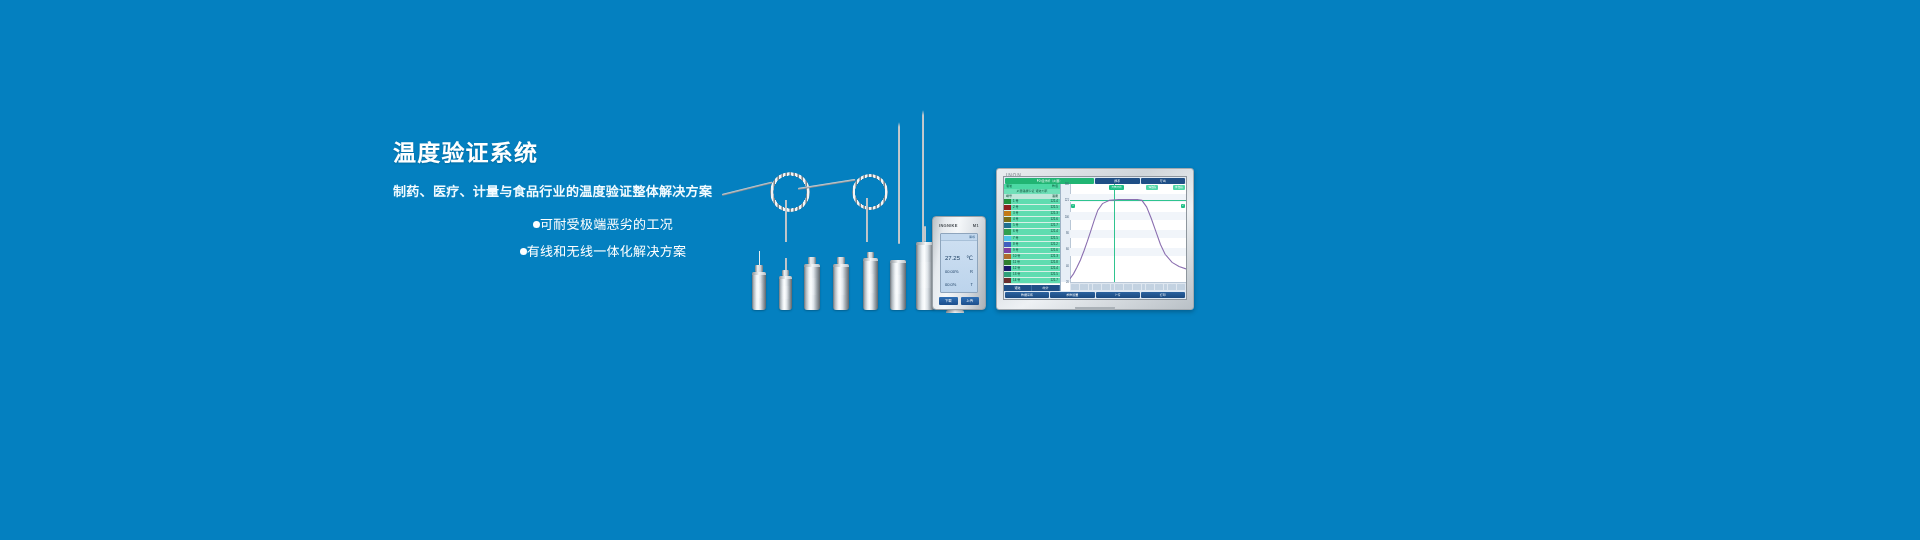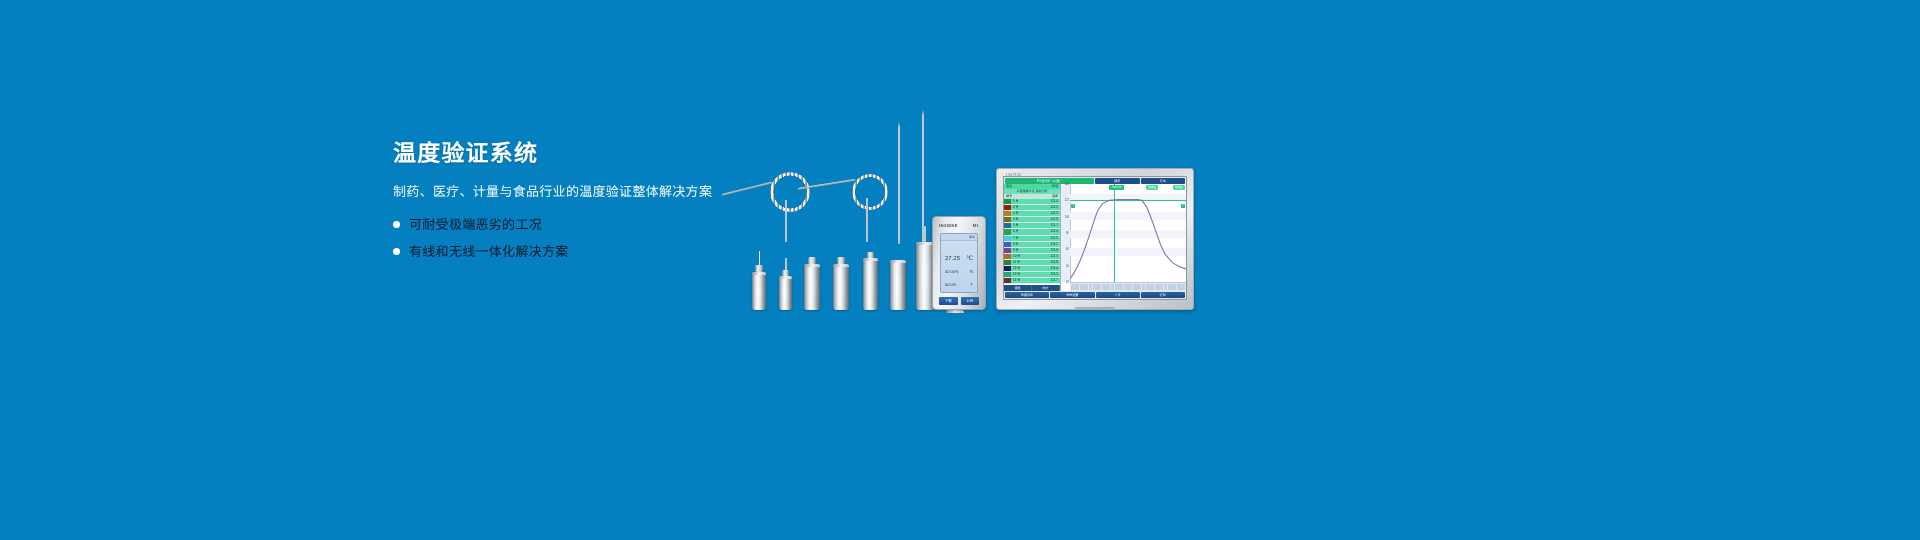--- a/index.html
+++ b/index.html
@@ -12,28 +12,28 @@
   .banner{position:relative;width:1536px;height:540px;background:#0480c0;overflow:hidden;}
 
   
   .copy{position:absolute;left:393px;top:140px;width:420px;color:#fff;}
   .title{
     font-size:23px;font-weight:bold;letter-spacing:1.2px;
     line-height:1.2;margin:0 0 16px 0;color:#ffffff;
     text-shadow:0 1px 2px rgba(0,0,0,.18);
   }
   .subtitle{
-    font-size:13px;font-weight:normal;letter-spacing:.3px;
+    font-size:13px;font-weight:bold;letter-spacing:.3px;
     line-height:1.3;margin:0 0 18px 0;color:#f2fbff;white-space:nowrap;
   }
   .bullets{list-style:none;margin:0;padding:0;}
   .bullets li{
-    display:flex;align-items:center;gap:9px;
-    font-size:13px;line-height:1;margin-bottom:14px;color:#0f172a;
-    letter-spacing:.3px;white-space:nowrap;
+    display:flex;align-items:center;
+    font-size:13px;line-height:1;margin-bottom:14px;color:#ffffff;
+    letter-spacing:.3px;white-space:nowrap;justify-content:center;
   }
   .dot{width:7px;height:7px;border-radius:50%;background:#ffffff;flex:none;}
 
   
   .products{position:absolute;left:700px;top:110px;width:520px;height:200px;}
 
   
   .logger{position:absolute;bottom:0;border-radius:2px 2px 3px 3px;
     background:linear-gradient(90deg,#6d7379 0%,#aeb6bc 12%,#eef2f5 32%,#fbfdfe 44%,
       #dde3e8 60%,#9aa2a9 80%,#5f666c 100%);

